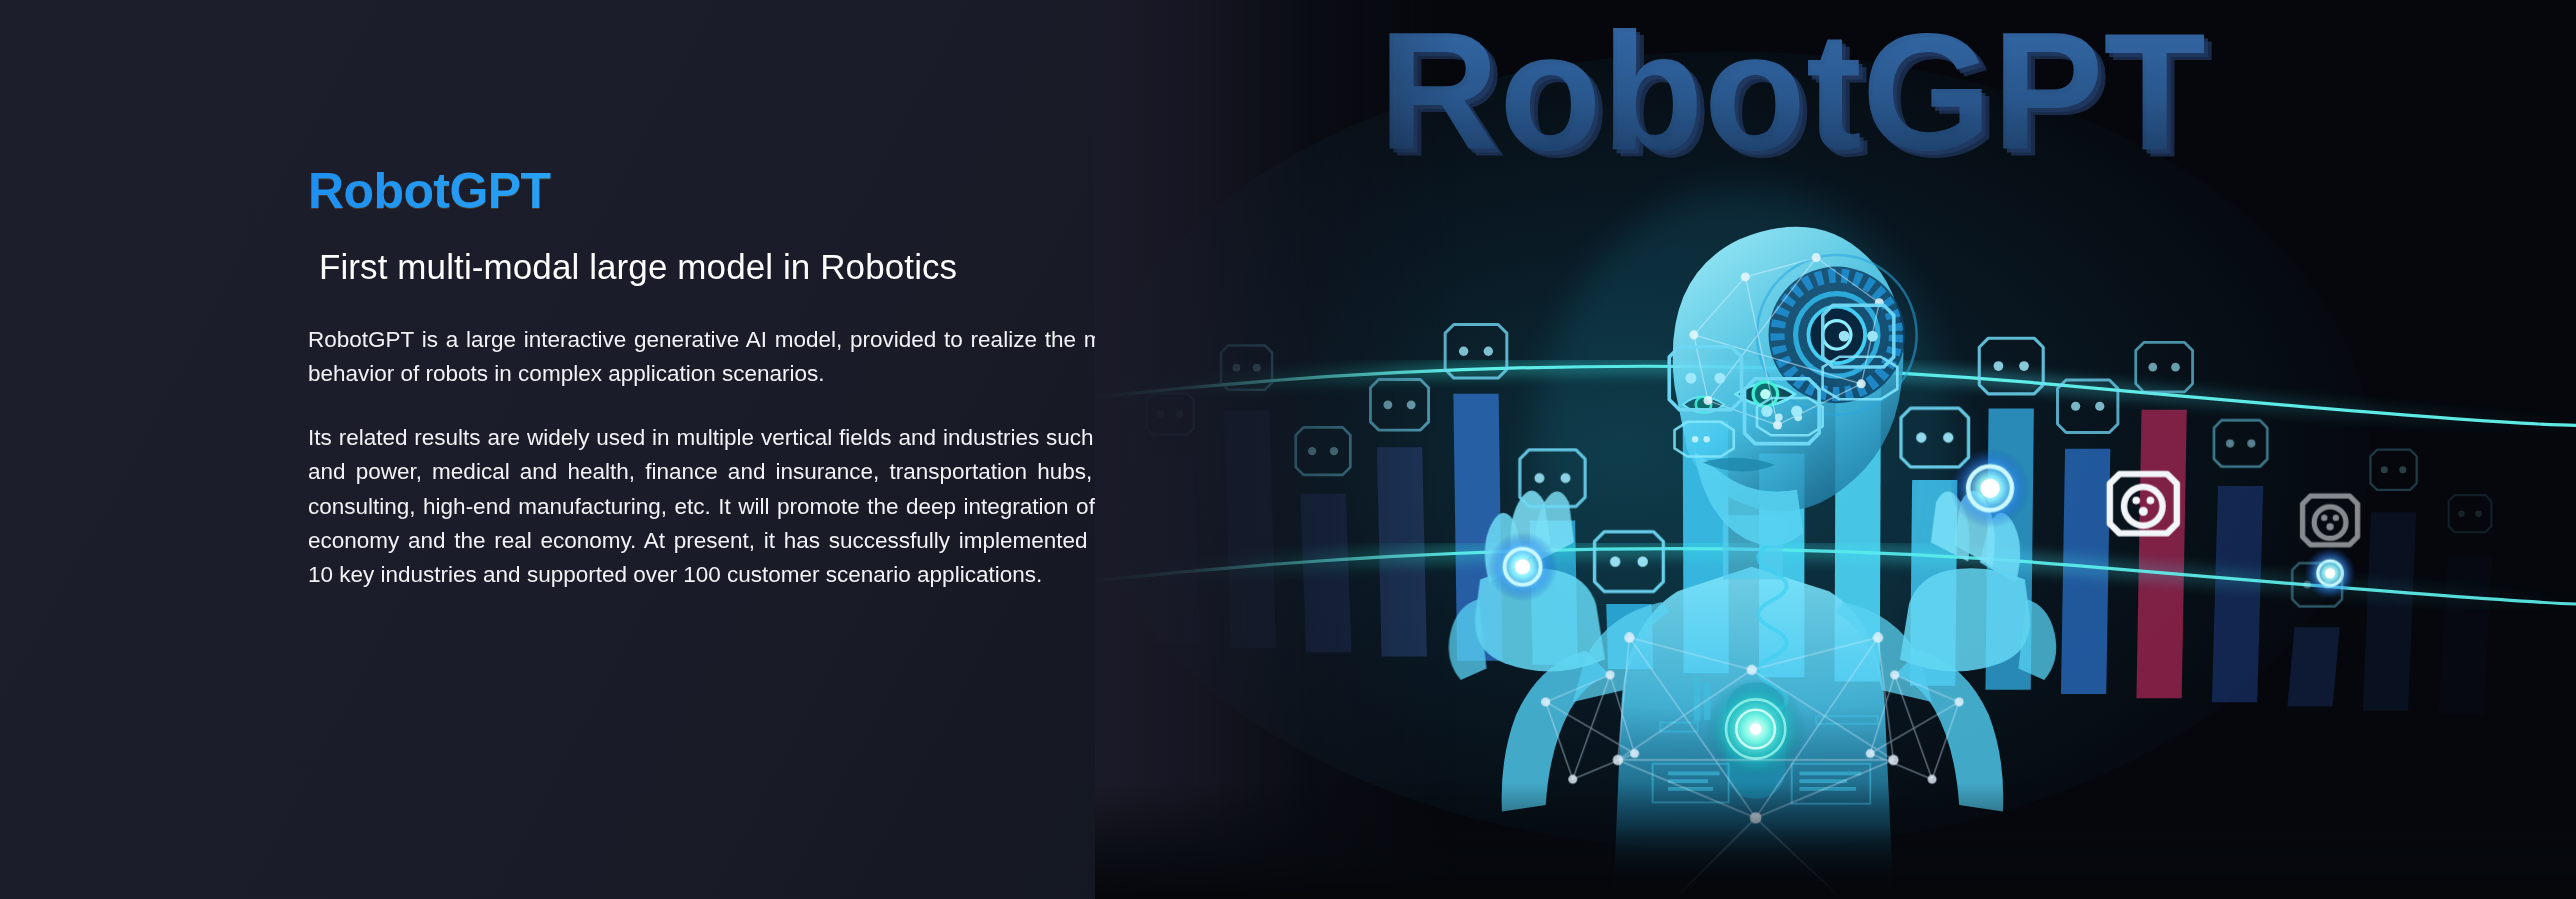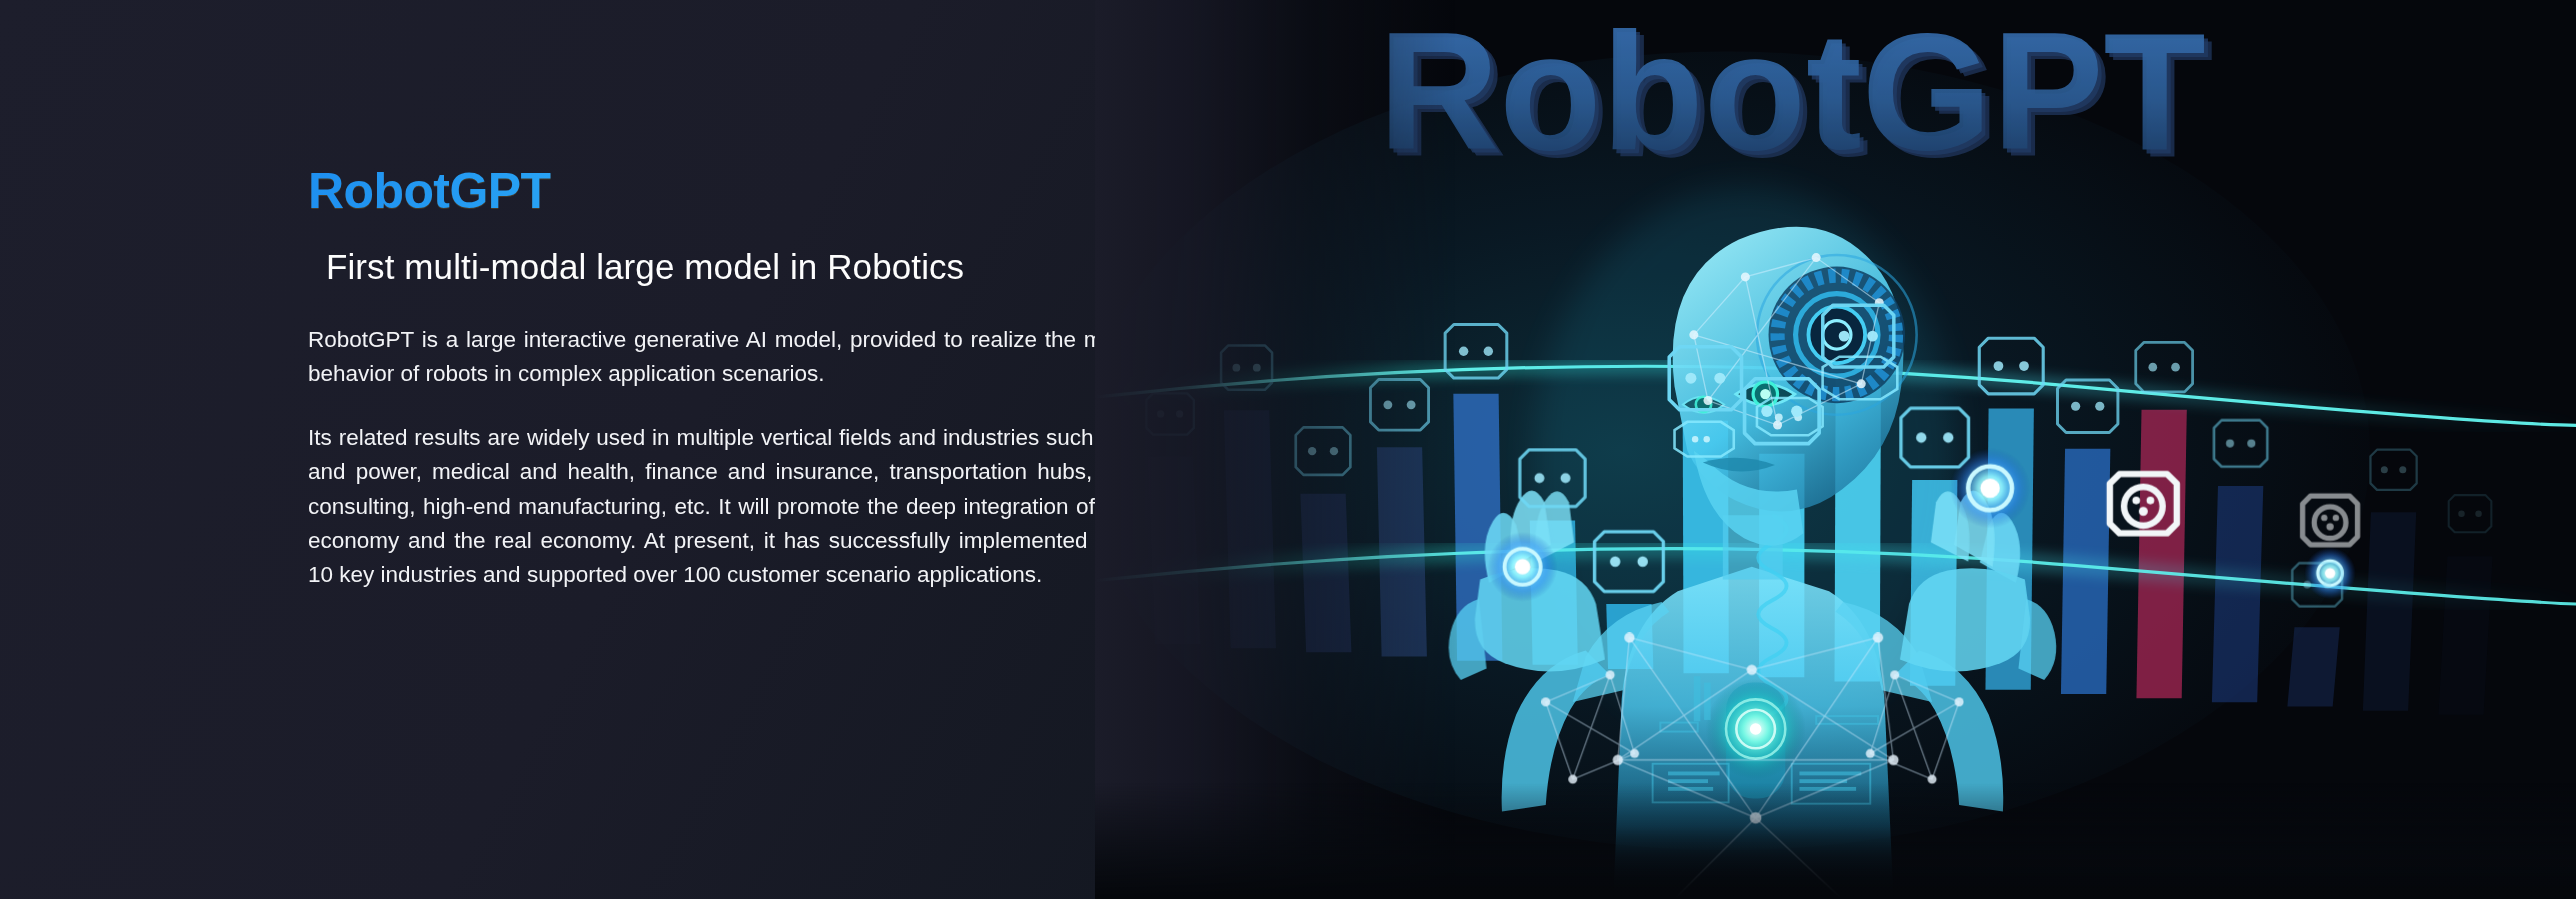--- a/index.html
+++ b/index.html
@@ -13,21 +13,21 @@
   
   .copy{position:absolute;left:308px;top:166px;width:902px;}
   .brand{
     font-size:50px;font-weight:bold;letter-spacing:-0.6px;line-height:1;margin:0;
     background:linear-gradient(95deg,#1e8fef 0%,#29a4f4 30%,#45c8f7 62%,#63e8f9 100%);
     -webkit-background-clip:text;background-clip:text;color:transparent;
     -webkit-text-fill-color:transparent;
     filter:drop-shadow(0 1.3px 0 rgba(140,110,40,.35));
   }
   .tagline{
-    margin:32px 0 0 18px;font-size:35px;font-weight:400;color:#fdfdfd;
+    margin:32px 0 0 11px;font-size:35px;font-weight:400;color:#fdfdfd;
     letter-spacing:0.1px;line-height:1.08;
   }
   .para{
     margin:37px 0 0 0;font-size:22.5px;line-height:1.52;color:#f2f3f6;
     text-align:justify;width:892px;font-weight:400;
   }
   .para+.para{margin-top:30px;}
 
   
   .art{position:absolute;left:1095px;top:0;width:1481px;height:899px;overflow:hidden;}

